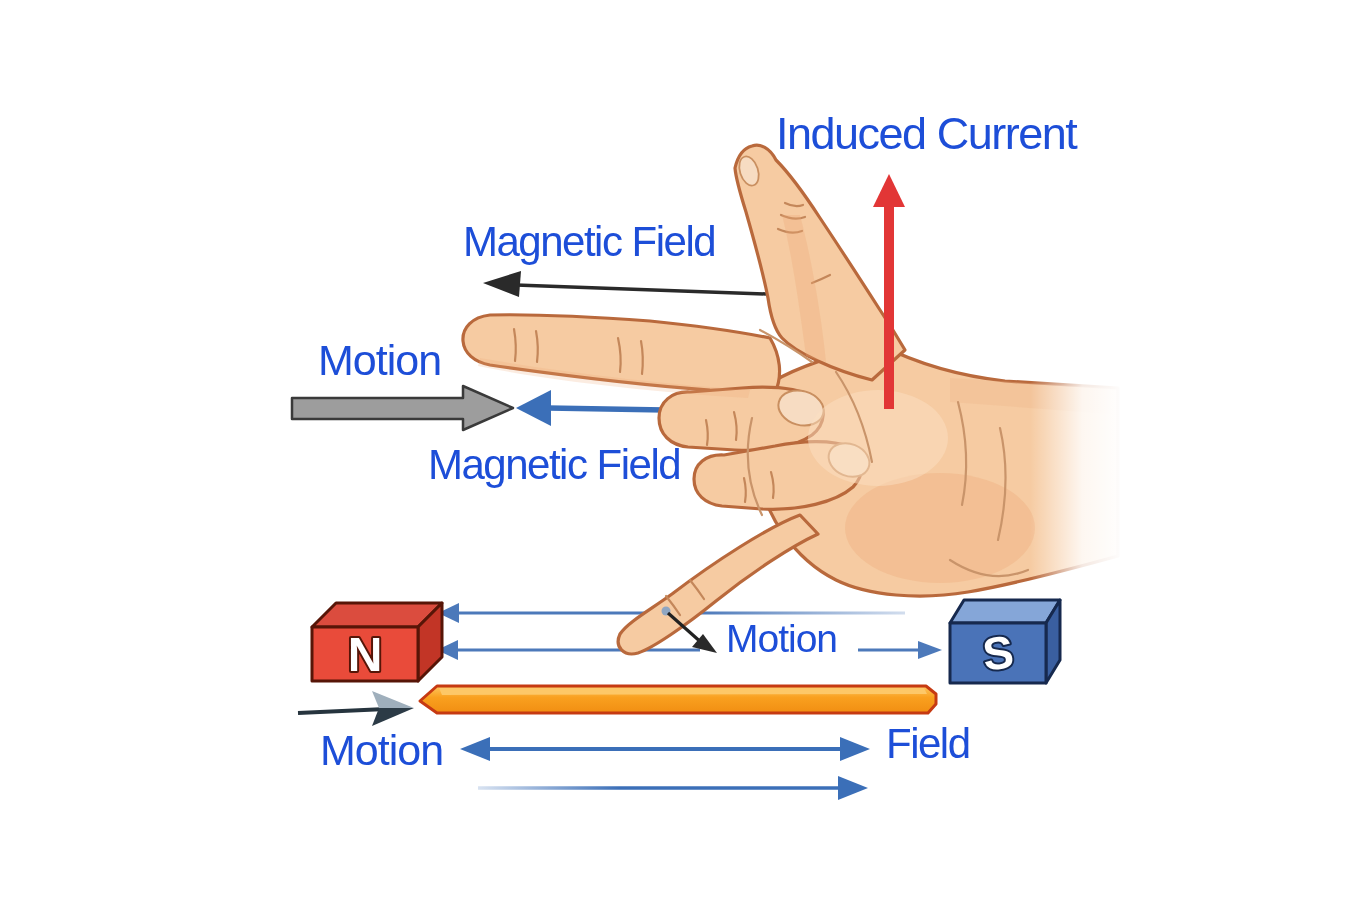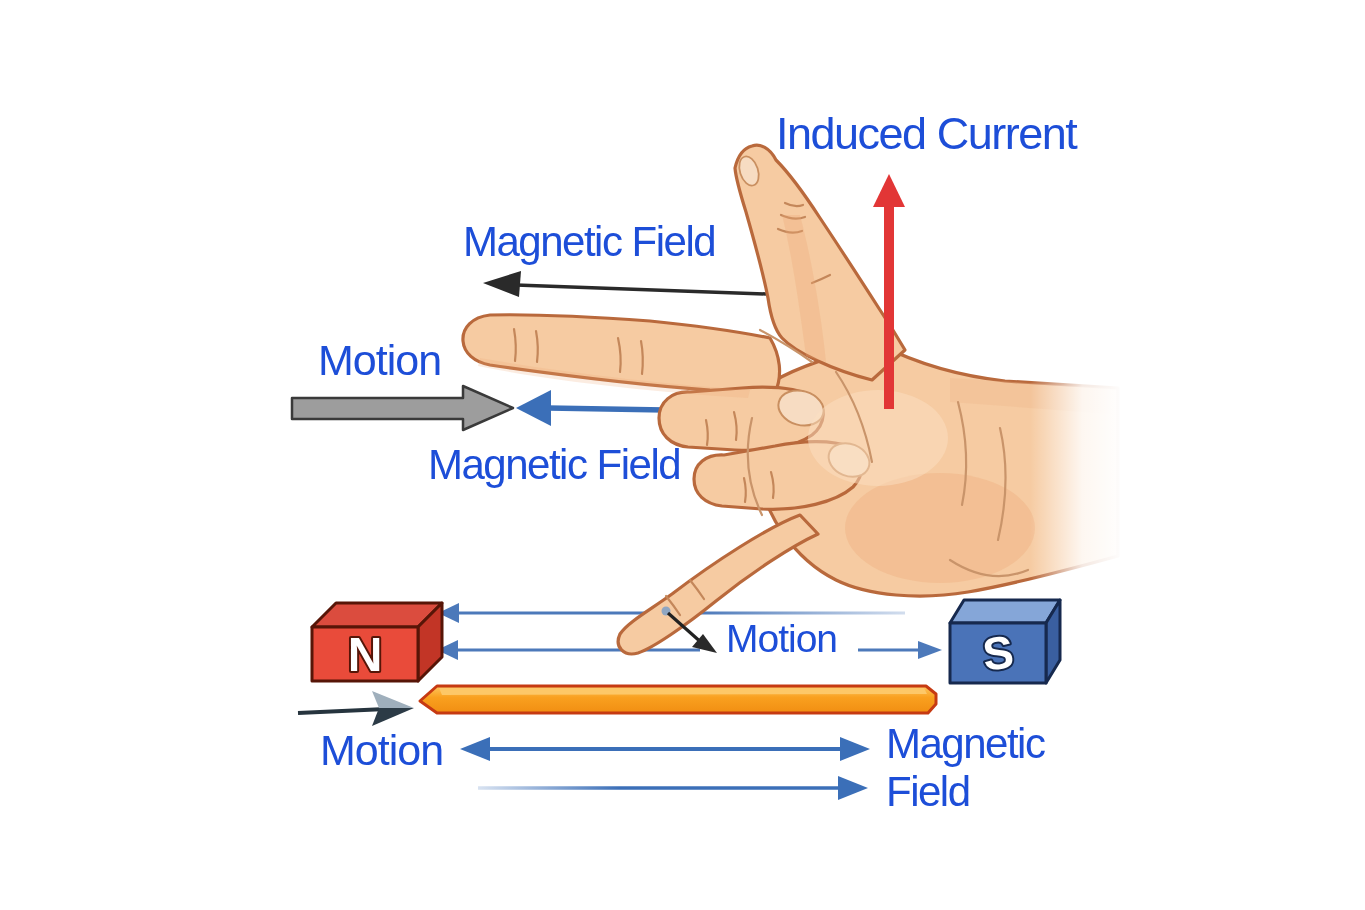--- a/index.html
+++ b/index.html
@@ -199,16 +199,15 @@
   </g>
 </svg>
 
 <div class="label lbl-induced">Induced Current</div>
 <div class="label lbl-mf-top">Magnetic Field</div>
 <div class="label lbl-motion-left">Motion</div>
 <div class="label lbl-mf-mid">Magnetic Field</div>
 <div class="label lbl-motion-center">Motion</div>
 <div class="label lbl-motion-bottom">Motion</div>
 <div class="label lbl-mf-bottom">
-  <div>Magnetic</div>
   <div>Field</div>
 </div>
 </div>
 
 </body></html>

